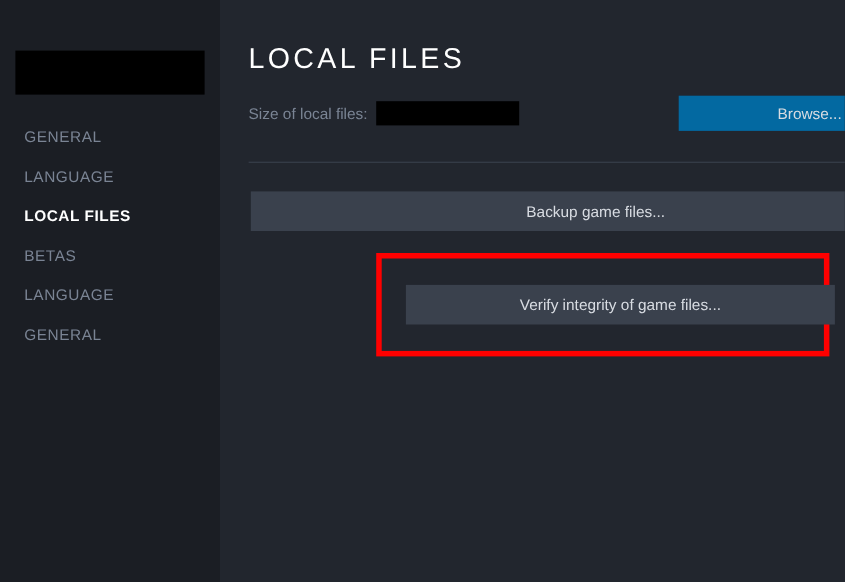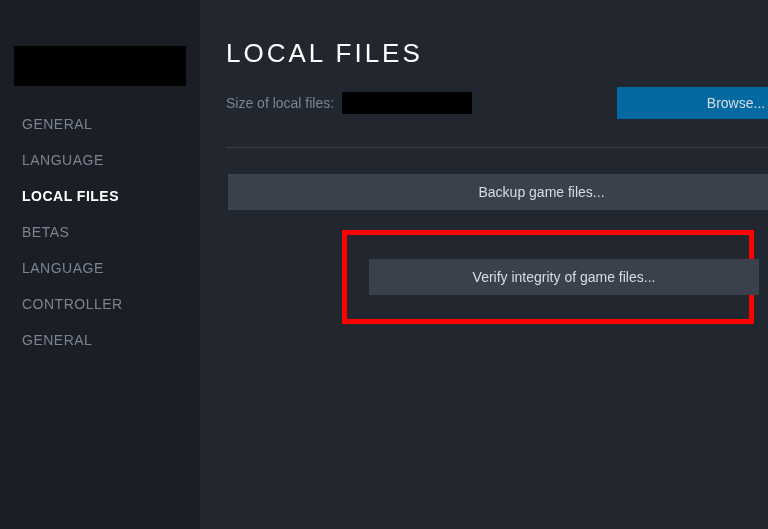--- a/index.html
+++ b/index.html
@@ -111,21 +111,20 @@
 </head>
 <body>
 
 <div class="sidebar">
   <div class="game-title-placeholder"></div>
   <div class="sidebar-item">GENERAL</div>
   <div class="sidebar-item">LANGUAGE</div>
   <div class="sidebar-item active">LOCAL FILES</div>
   <div class="sidebar-item">BETAS</div>
   <div class="sidebar-item">LANGUAGE</div>
-  <div class="sidebar-item">CONTROLLER</div>
   <div class="sidebar-item">GENERAL</div>
 </div>
 
 <div class="main">
   <h1 class="page-title">LOCAL FILES</h1>
 
   <div class="size-row">
     <span class="size-label">Size of local files:</span>
     <div class="size-value-placeholder"></div>
     <button class="browse-button">Browse...</button>

